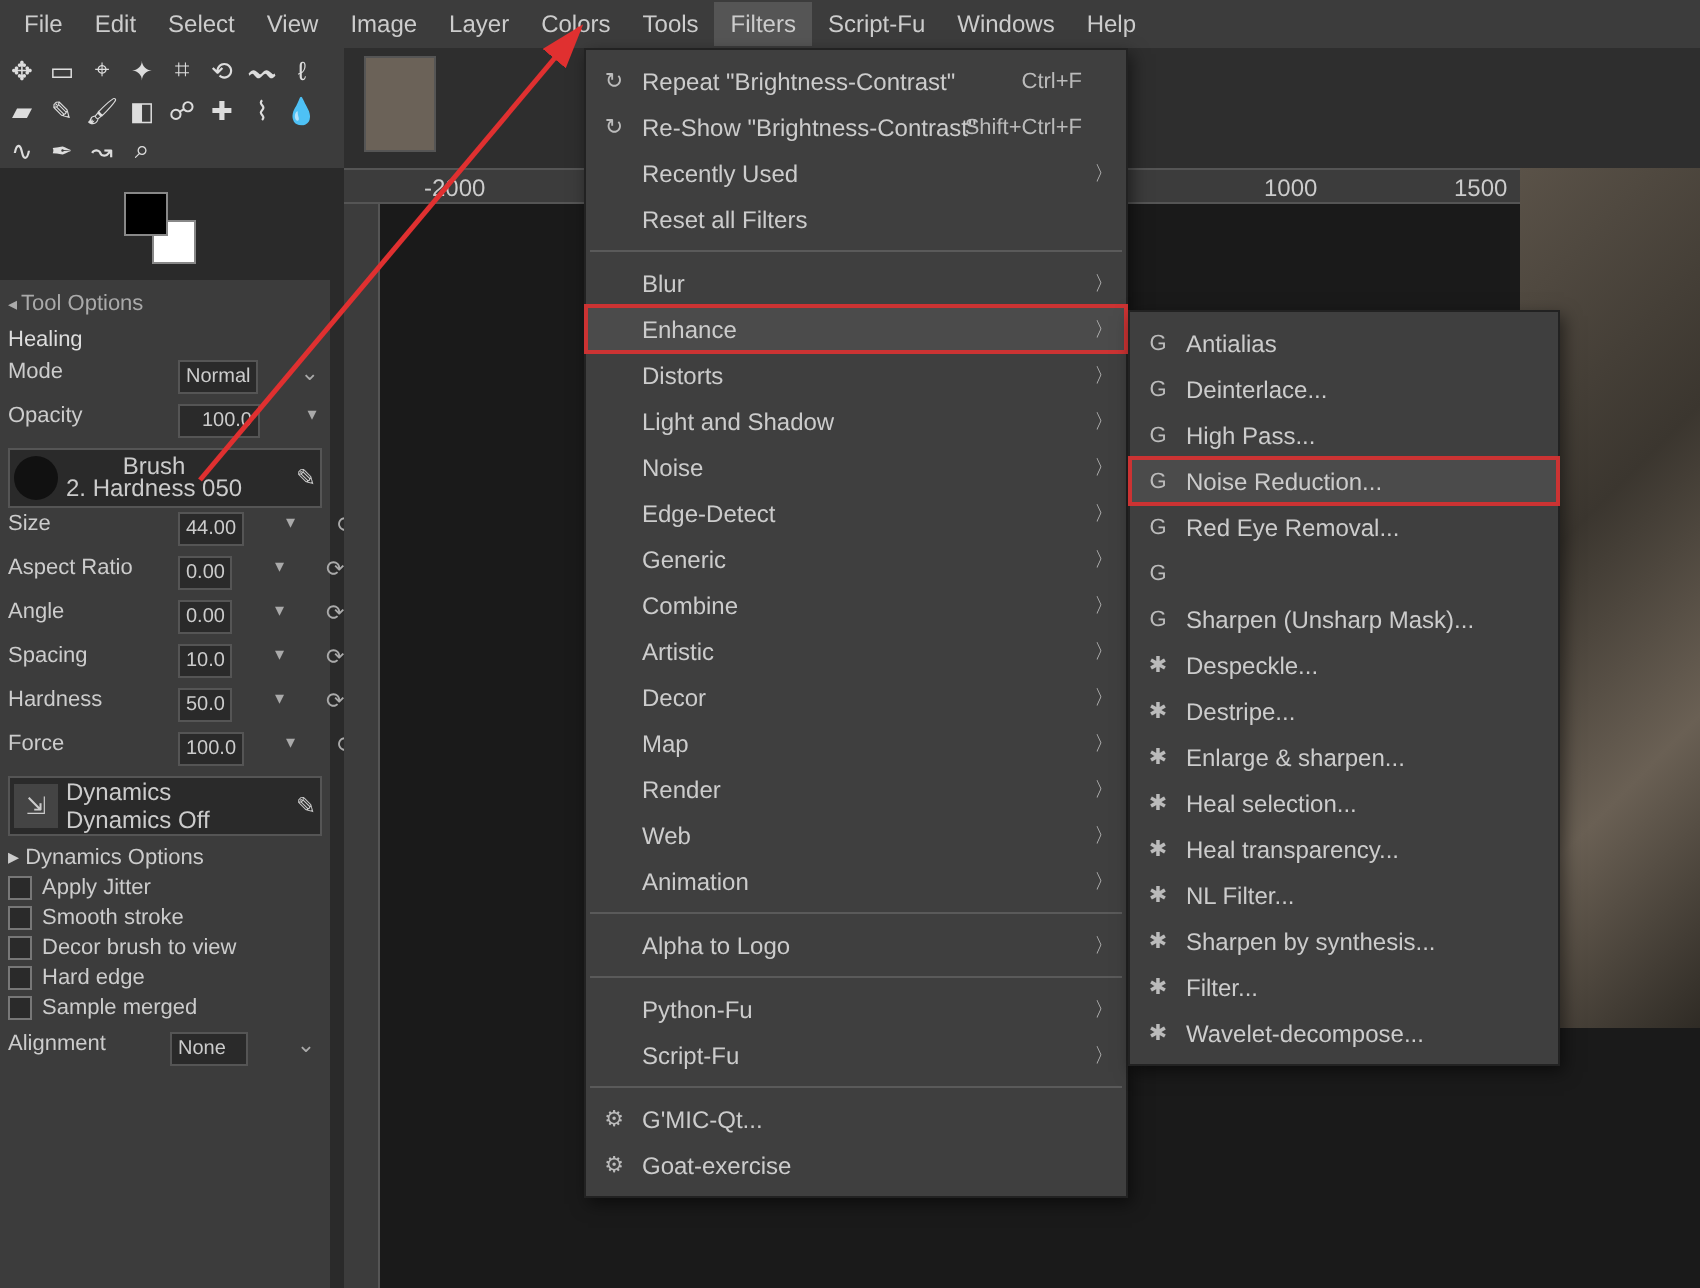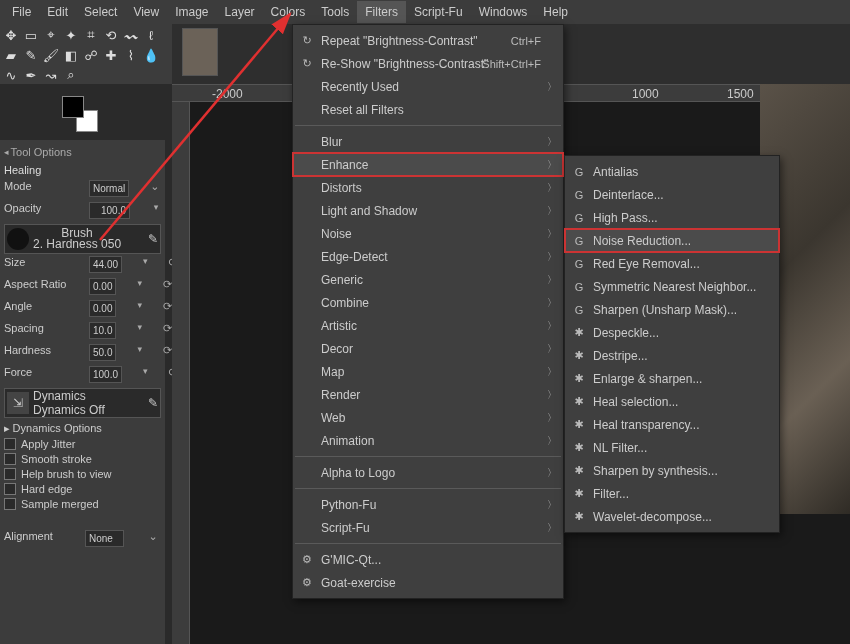--- a/index.html
+++ b/index.html
@@ -180,26 +180,26 @@
       <div>Dynamics</div>
       <div>Dynamics Off</div>
     </div>
     <span class="ico" style="margin-left:auto">✎</span>
   </div>
 
   <div id="checks">
       <div class="" style="font-size: 11px; margin: 3px 0px;">▸ Dynamics Options</div>
       <div class="chk">Apply Jitter</div>
       <div class="chk">Smooth stroke</div>
-      <div class="chk">Help brush to view</div>
+      <div class="chk">Decor brush to view</div>
       <div class="chk">Hard edge</div>
       <div class="chk">Sample merged</div>
     </div>
 
-  <div class="row" style="margin-top:20px">
+  <div class="row" style="margin-top:6px">
     <span class="lab" style="flex:0 0 60px">Alignment</span>
     <span class="field" style="justify-content:flex-start;flex:1">None</span>
     <span class="ico">⌄</span>
   </div>
 </div>
 
 <div id="canvaswrap">
   <div id="thumb"></div>
   <div id="ruler-h">
     <span style="left:40px">-2000</span>
@@ -328,21 +328,20 @@
     <div class="item hl">
       <span class="pic">G</span>
       <span>Noise Reduction...</span>
     </div>
     <div class="item">
       <span class="pic">G</span>
       <span>Red Eye Removal...</span>
     </div>
     <div class="item">
       <span class="pic">G</span>
-      <span>Symmetric Nearest Neighbor...</span>
     </div>
     <div class="item">
       <span class="pic">G</span>
       <span>Sharpen (Unsharp Mask)...</span>
     </div>
     <div class="item">
       <span class="pic">✱</span>
       <span>Despeckle...</span>
     </div>
     <div class="item">

